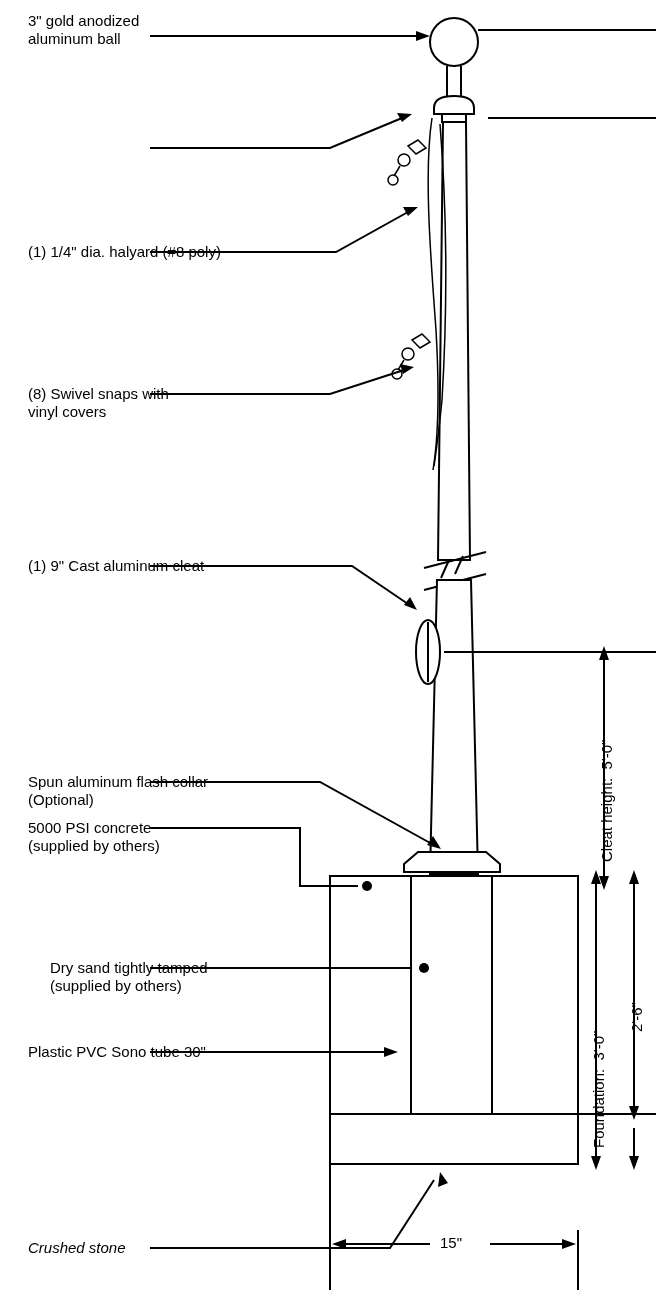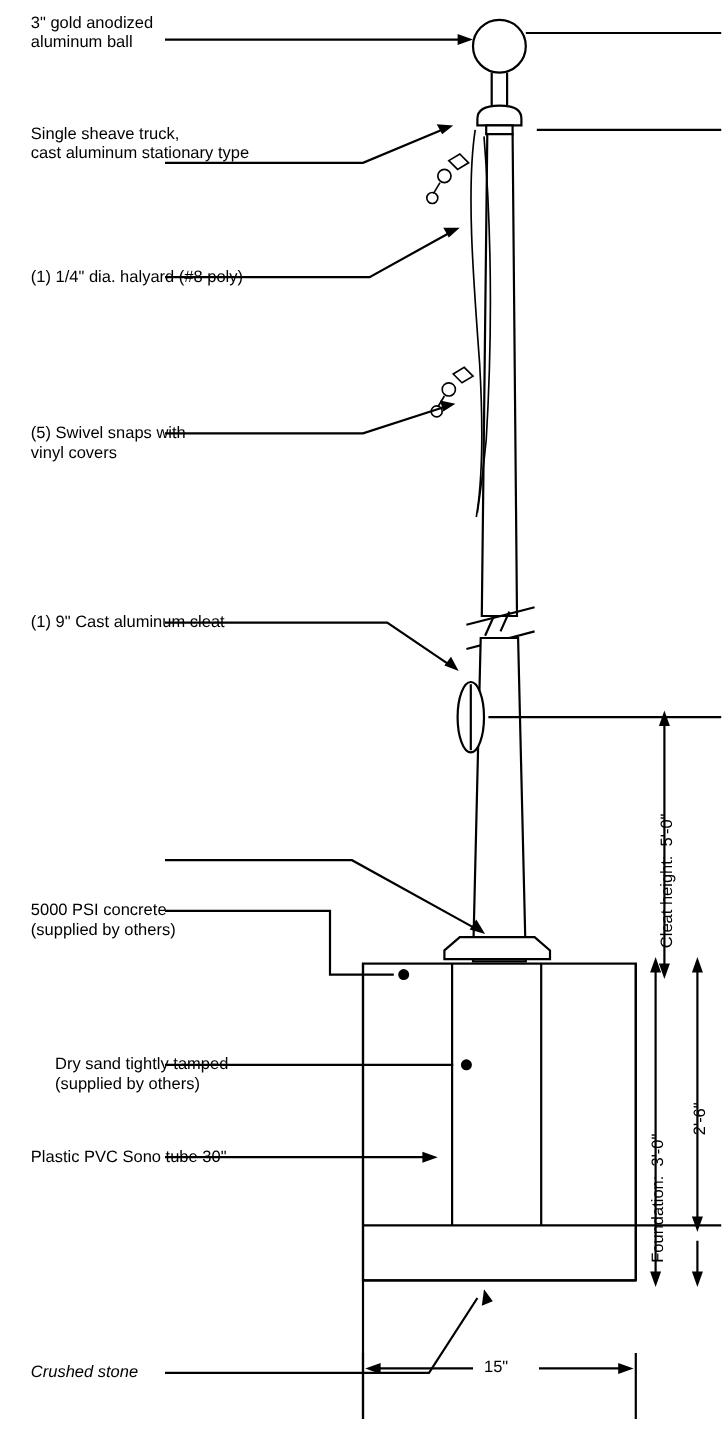--- a/index.html
+++ b/index.html
@@ -148,30 +148,30 @@
     <path class="ln" d="M338 1244 L430 1244" stroke-width="1.5"></path>
     <path class="ln" d="M490 1244 L570 1244" stroke-width="1.5"></path>
     <path d="M332 1244 l14 -5 l0 10 z" class="dot"></path>
     <path d="M576 1244 l-14 -5 l0 10 z" class="dot"></path>
     <path class="ln" d="M330 1290 L330 1230 M578 1290 L578 1230" stroke-width="1.2"></path>
   </svg>
 
   <div class="label" style="left:28px; top:12px;">3" gold anodized
 aluminum ball</div>
 
-  <div class="label" style="left:28px; top:113px;">Single sheave truck,
-cast aluminum stationary type</div>
 
   <div class="label" style="left:28px; top:243px;">(1) 1/4" dia. halyard (#8 poly)</div>
 
-  <div class="label" style="left:28px; top:385px;">(5) Swivel snaps with
+  <div class="label" style="left:28px; top:385px;">(8) Swivel snaps with
 vinyl covers</div>
 
   <div class="label" style="left:28px; top:557px;">(1) 9" Cast aluminum cleat</div>
 
+  <div class="label" style="left:28px; top:773px;">Spun aluminum flash collar
+(Optional)</div>
 
   <div class="label" style="left:28px; top:819px;">5000 PSI concrete
 (supplied by others)</div>
 
   <div class="label" style="left:28px; top:959px;margin-left:22px;">Dry sand tightly tamped
 (supplied by others)</div>
 
   <div class="label" style="left:28px; top:1043px;">Plastic PVC Sono tube 30"</div>
 
   <div class="label" style="left:28px; top:1239px;font-style:italic;">Crushed stone</div>

